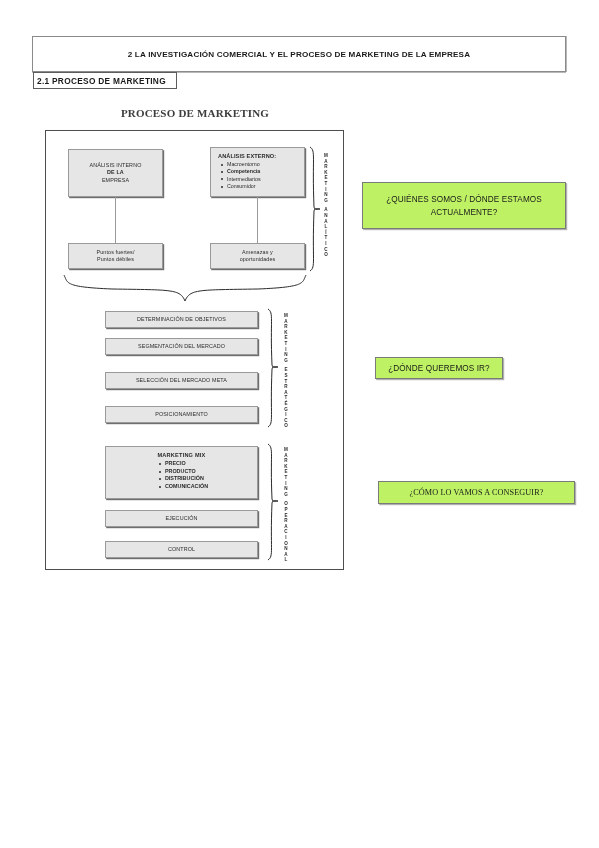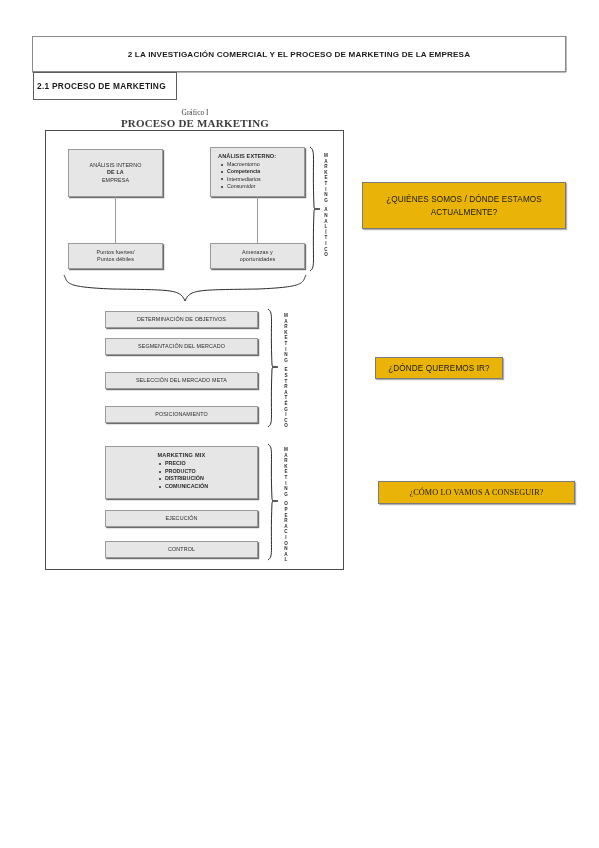--- a/index.html
+++ b/index.html
@@ -36,21 +36,21 @@
     font-weight: bold;
     letter-spacing: 0.18px;
     white-space: nowrap;
   }
 
   
   .section-label {
     position: absolute;
     left: 33px;
     top: 72px;
-    height: 28px;
+    height: 17px;
     border: 1px solid #5d5d5d;
     box-sizing: border-box;
     display: flex;
     align-items: center;
     padding: 0 10px 0 3px;
   }
   .section-label .txt {
     font-size: 8.3px;
     font-weight: bold;
     letter-spacing: 0.3px;
@@ -220,42 +220,41 @@
   
   .qbox {
     position: absolute;
     border: 1px solid #7a7a7a;
     box-sizing: border-box;
     box-shadow: 1.2px 1.2px 0 #b0b0b0;
     display: flex;
     align-items: center;
     justify-content: center;
     text-align: center;
-    background: #eab308;
+    background: #bef264;
   }
   .qbox .txt {
     font-size: 8.2px;
     line-height: 13px;
     color: #1a1a1a;
     letter-spacing: 0.1px;
   }
 </style>
 </head>
 <body>
 
 <div class="chapter-bar">
   <span class="txt">2  LA INVESTIGACIÓN COMERCIAL Y EL PROCESO DE MARKETING DE LA EMPRESA</span>
 </div>
 
 <div class="section-label">
   <span class="txt">2.1  PROCESO DE MARKETING</span>
 </div>
 
 <div class="fig-caption">
-  <span class="fig-num">Gráfico I</span>
   <span class="fig-title">PROCESO DE MARKETING</span>
 </div>
 
 <div class="diagram-frame">
 
   <div class="pbox" style="left:22px; top:18px; width:95px; height:48px;">
     <span class="line">ANÁLISIS INTERNO</span>
     <span class="line bold">DE LA</span>
     <span class="line">EMPRESA</span>
   </div>

